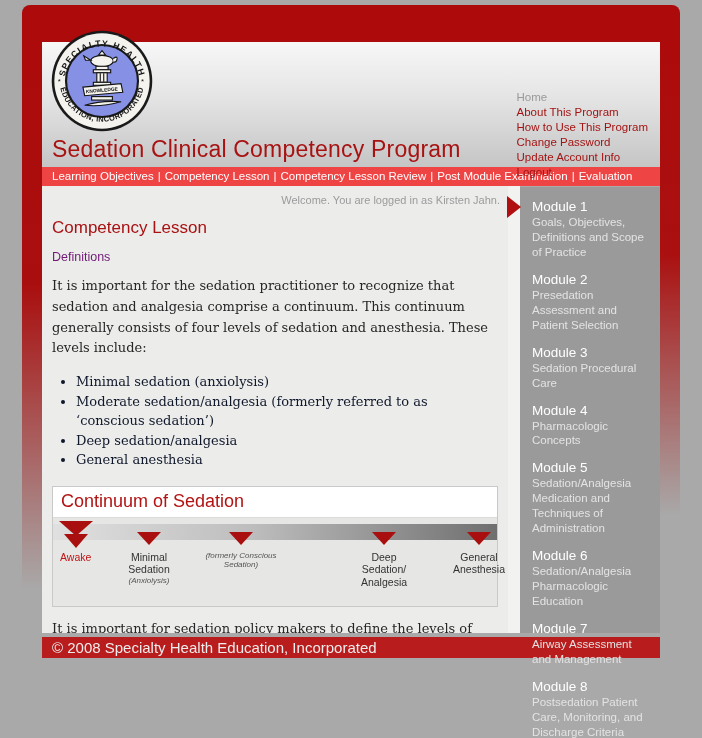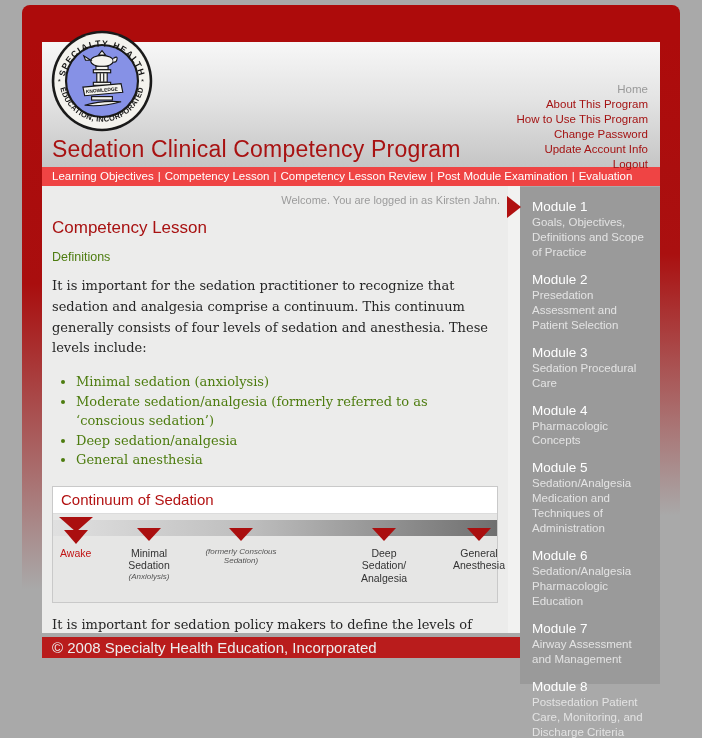--- a/index.html
+++ b/index.html
@@ -24,65 +24,65 @@
     background:linear-gradient(180deg,#ad0b0b 0%,#aa1010 35%,#a9a9a9 78%);
   }
   
   .page { position:absolute; left:42px; top:42px; width:618px; }
   .header {
     position:relative; height:125px;
     background:linear-gradient(180deg,#f7f7f7 0%,#e4e4e4 45%,#c5c5c5 100%);
   }
   .logo { position:absolute; left:8px; top:-13px; width:104px; height:104px; }
   .utility-nav {
-    position:absolute; right:12px; top:40px; text-align:right;
+    position:absolute; right:12px; top:48px; 
     font-size:11.5px; line-height:15px;
   }
   .utility-nav a { display:block; text-decoration:none; color:#a41414; cursor:pointer; }
   .utility-nav a.muted { color:#999; }
   .site-title {
     position:absolute; left:10px; bottom:4px;
     font-size:23px; font-weight:500; color:#a81212; letter-spacing:0.2px;
   }
   .main-nav {
     height:19px; background:#ef4444; color:#fff;
     font-size:11.5px; line-height:19px; padding-left:10px;
   }
   .main-nav a { color:#fff; text-decoration:none; cursor:pointer; }
   .main-nav .sep { margin:0 4px; }
   
   .content-row { position:relative; display:flex; height:447px; background:#f2f2f1;border-radius:6px; }
   .content { width:466px; background:#ececeb; height:447px; overflow:hidden; }
   .gap { width:12px; }
   .sidebar {
-    width:140px; background:#9a9a9a; height:498px;
+    width:140px; background:#9a9a9a; height:447px;
     padding:12px 8px 10px 12px; border-top:1px solid #ababab;
   }
   .current-arrow {
     position:absolute; left:465px; top:10px; width:0; height:0;
     border-left:14px solid #b01010;
     border-top:11px solid transparent;
     border-bottom:11px solid transparent;
   }
   
   .welcome { text-align:right; padding:8px 8px 2px; color:#9b9b9b; font-size:11px; }
   .lesson-heading { margin:10px 10px 0; font-size:17px; font-weight:400; color:#a81212; }
-  .lesson-sub { margin:12px 10px 0; font-size:12.5px; font-weight:400; color:#4d7c0f; }
+  .lesson-sub { margin:12px 10px 0; font-size:12.5px; font-weight:400; color:#701a75; }
   .para {
     margin:12px 10px 0; font-family:"DejaVu Serif", serif;
     font-size:13px; line-height:1.6; color:#262626;
   }
   ul.levels {
     margin:13px 10px 0 34px; font-family:"DejaVu Serif", serif;
-    font-size:13px; line-height:1.5; color:#4d7c0f;
+    font-size:13px; line-height:1.5; color:#0f172a;
   }
   
   .cbox { margin:16px 10px 0; border:1px solid #c9c9c9; background:#e6e6e5; }
   .cbox-title {
-    background:#fff; color:#b31313; font-size:15px;
+    background:#fff; color:#b31313; font-size:18px;
     padding:4px 8px 5px; border-bottom:1px solid #dcdcdc;
   }
   .cbox-body { position:relative; height:88px; padding-top:6px; }
   .grad-bar { height:16px; background:linear-gradient(to right,#e0e0e0 0%,#bdbdbd 45%,#6f6f6f 100%); }
   .arrow-sm {
     position:absolute; width:0; height:0; top:14px;
     border-left:12px solid transparent; border-right:12px solid transparent;
     border-top:13px solid #aa0f0f;
   }
   .arrow-big-1 {

